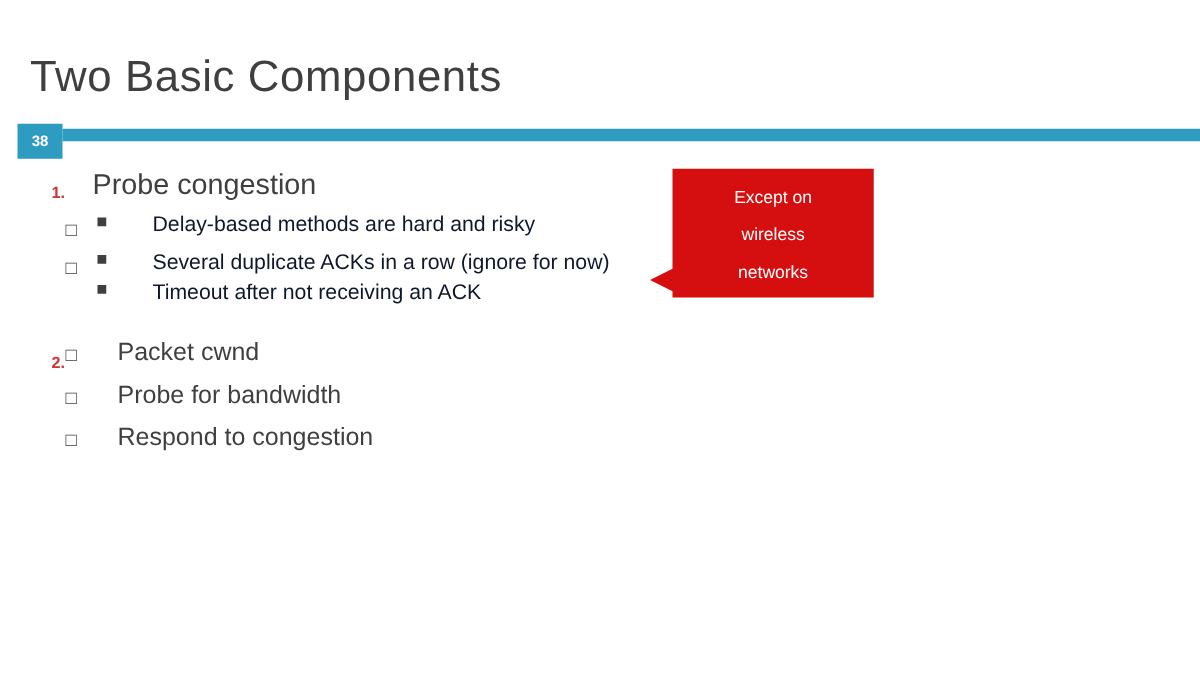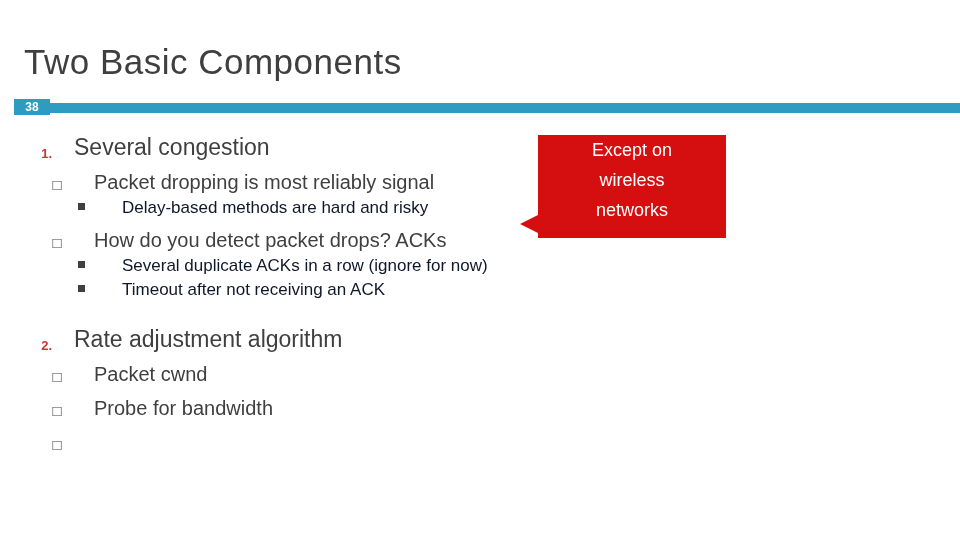--- a/index.html
+++ b/index.html
@@ -28,21 +28,21 @@
     color: #3f3f3f;
     font-weight: normal;
     letter-spacing: 0.5px;
     white-space: nowrap;
   }
   .slide-number-box {
     position: absolute;
     left: 14px;
     top: 99px;
     width: 36px;
-    height: 16px;
+    height: 28px;
     background: #2e9bc0;
     color: #ffffff;
     font-size: 12px;
     font-weight: bold;
     display: flex;
     align-items: center;
     justify-content: center;
   }
   .header-rule {
     position: absolute;
@@ -122,28 +122,29 @@
     background: #3f3f3f;
   }
   .italic {
   }
 
   
   .callout {
     position: absolute;
     left: 538px;
     top: 135px;
-    width: 188px;
+    width: 161px;
     height: 103px;
     background: #d50f0f;
     color: #ffffff;
-    font-size: 18px;
+    font-size: 14px;
     line-height: 30px;
     text-align: center;
     display: flex;
+    align-items: center;
     justify-content: center;
     z-index: 5;
   }
   .callout-text {
     padding: 0 6px;
   }
   .callout-tail {
     position: absolute;
     left: 520px;
     top: 212px;
@@ -162,65 +163,63 @@
 
   <div class="title">Two Basic Components</div>
 
   <div class="slide-number-box">38</div>
   <div class="header-rule"></div>
 
   <div class="body">
 
     <div class="lvl1">
       <span class="marker">1.</span>
-      <span>Several congestion</span>
-    </div>
-
-    <div class="lvl2">
-      <span class="marker">□</span>
-      <span>Packet dropping is most reliably signal</span>
+      <span>Probe congestion</span>
+    </div>
+
+    <div class="lvl2">
+      <span class="marker">□</span>
     </div>
 
     <div class="lvl3">
       <span class="marker"><span class="sq"></span></span>
       <span>Delay-based methods are hard and risky</span>
     </div>
 
     <div class="lvl2">
       <span class="marker">□</span>
-      <span>How do you detect packet drops? ACKs</span>
     </div>
 
     <div class="lvl3">
       <span class="marker"><span class="sq"></span></span>
       <span>Several duplicate ACKs in a row (ignore for now)</span>
     </div>
 
     <div class="lvl3">
       <span class="marker"><span class="sq"></span></span>
       <span>Timeout after not receiving an ACK</span>
     </div>
 
     <div class="lvl1" style="margin-top:22px;">
       <span class="marker">2.</span>
-      <span>Rate adjustment algorithm</span>
     </div>
 
     <div class="lvl2">
       <span class="marker">□</span>
       <span>Packet </span><span class="italic">cwnd</span>
     </div>
 
     <div class="lvl2">
       <span class="marker">□</span>
       <span>Probe for bandwidth</span>
     </div>
 
     <div class="lvl2">
       <span class="marker">□</span>
+      <span>Respond to congestion</span>
     </div>
 
   </div>
 
   <div class="callout-tail"></div>
   <div class="callout">
     <div class="callout-text">
       <span>Except on</span><br>
       <span>wireless</span><br>
       <span>networks</span>

